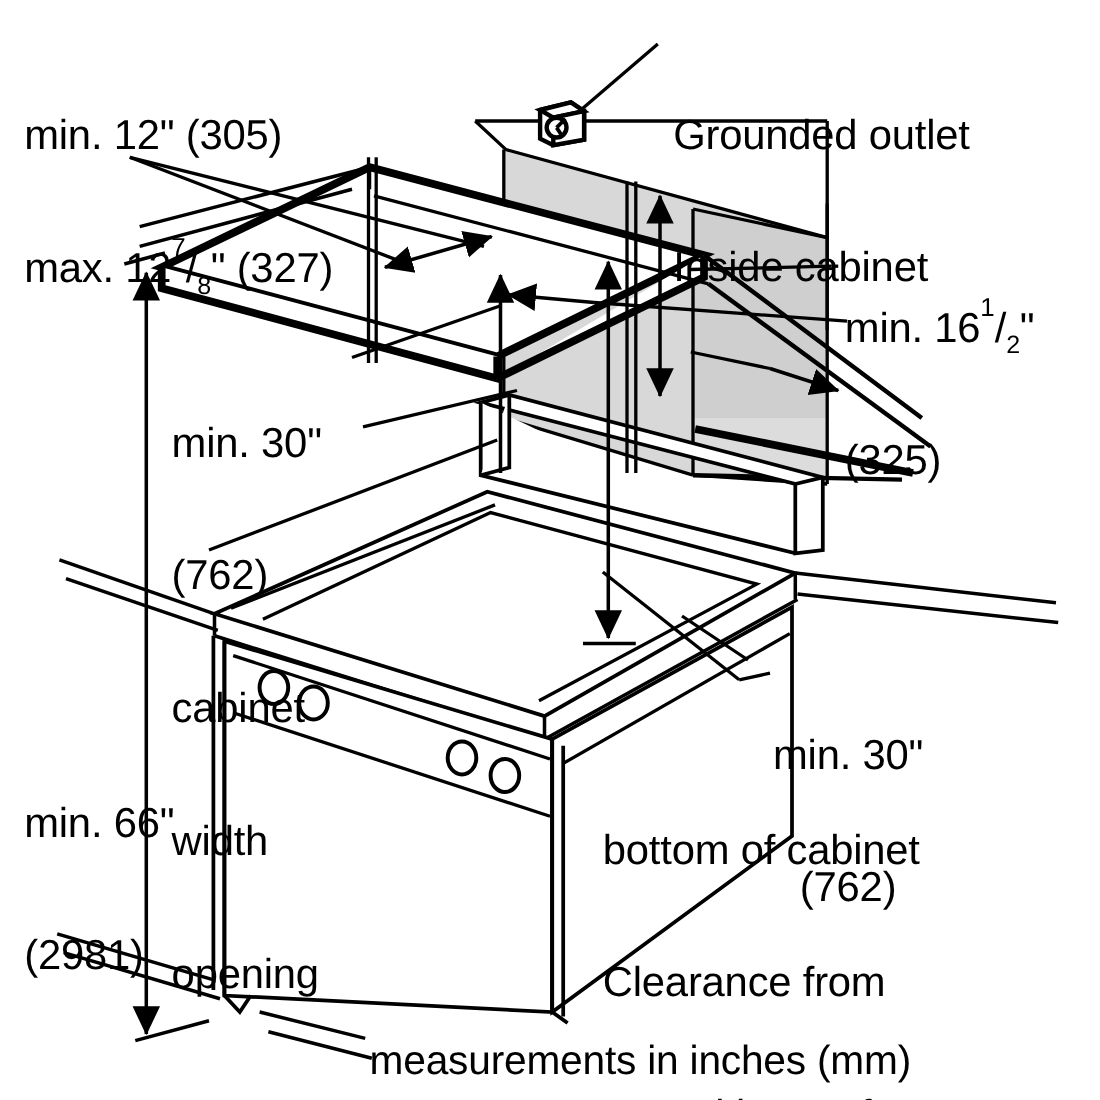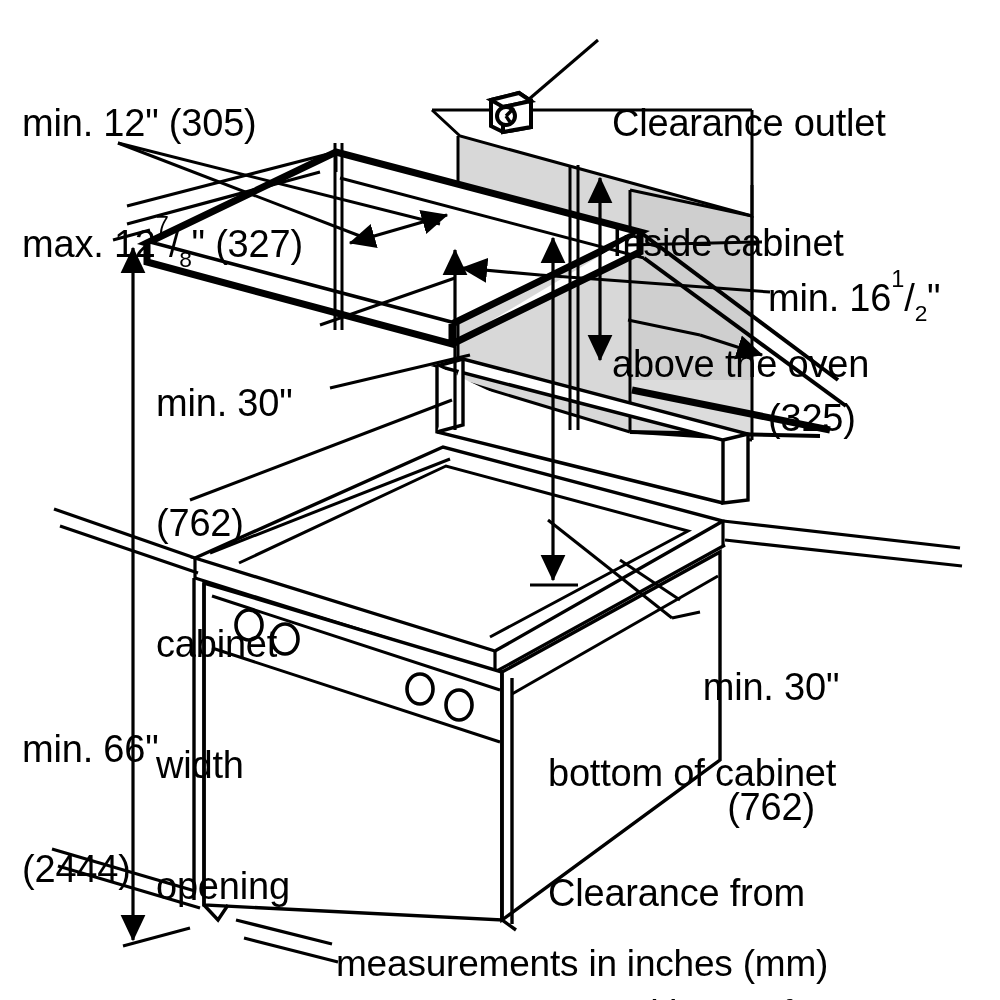--- a/index.html
+++ b/index.html
@@ -244,41 +244,40 @@
       <path d="M598,40 L528,100"></path>
     </g>
   </svg>
 
   <div class="lbl lbl-38" style="left:22px;top:22px;">
     <div>min. 12" (305)</div>
     <div class="nowrap"><span>max. 12</span><span class="frac"><sup>7</sup><span class="sl">/</span><sub>8</sub></span><span>" (327)</span></div>
   </div>
 
   <div class="lbl lbl-38" style="left:612px;top:22px;">
-    <div>Clearance outlet</div>
+    <div>Grounded outlet</div>
     <div>Inside cabinet</div>
-    <div>above the oven</div>
   </div>
 
   <div class="lbl lbl-38" style="left:768px;top:196px;">
     <div class="nowrap"><span>min. 16</span><span class="frac"><sup>1</sup><span class="sl">/</span><sub>2</sub></span><span>"</span></div>
     <div>(325)</div>
   </div>
 
   <div class="lbl lbl-38" style="left:156px;top:302px;">
     <div>min. 30"</div>
     <div>(762)</div>
     <div>cabinet</div>
     <div>width</div>
     <div>opening</div>
   </div>
 
   <div class="lbl lbl-38" style="left:22px;top:648px;">
     <div>min. 66"</div>
-    <div>(2444)</div>
+    <div>(2981)</div>
   </div>
 
   <div class="lbl lbl-38" style="left:676px;top:586px;text-align:center;width:190px;">
     <div>min. 30"</div>
     <div>(762)</div>
   </div>
 
   <div class="lbl lbl-38" style="left:548px;top:672px;">
     <div>bottom of cabinet</div>
     <div>Clearance from</div>

